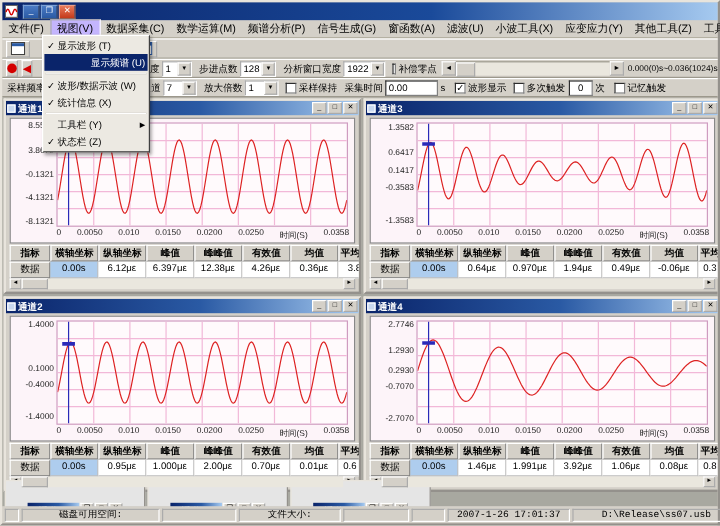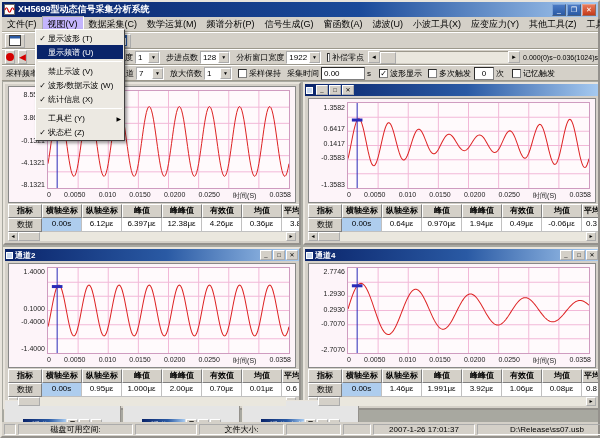--- a/index.html
+++ b/index.html
@@ -66,42 +66,41 @@
 
   
   #min-row { height:16px; display:flex; align-items:center; padding-left:2px; flex:0 0 auto; }
   .min-win { width:117px; height:14px; margin-right:2px; border:1px outset #e8e4dc; background:#e5e5e5; display:flex; align-items:flex-start; padding:18px; }
   .min-title { flex:1; height:12px; background:linear-gradient(90deg,#0a246a,#2a5aa4 60%,#a6caf0); color:#fff; font-size:8px; display:flex; align-items:center; padding:0 1px; overflow:hidden; white-space:nowrap; }
   .min-icon { width:6px; height:6px; border:1px solid #fff; margin-right:2px; flex:0 0 auto; }
   .min-btn { width:11px; height:10px; margin-left:1px; background:#d4d0c8; border:1px outset #fff; font-size:6px; line-height:8px; text-align:center; flex:0 0 auto; }
 
   
   #statusbar { height:14px; background:#d4d0c8; display:flex; align-items:center; padding:1px 2px; font-size:8px; flex:0 0 auto; }
-  .sseg { height:11px; border:1px inset #fff; margin-right:2px; line-height:9px; text-align:center; overflow:hidden; white-space:nowrap; flex:0 0 auto; }
+  .sseg { height:11px; border:1px inset #fff; margin-right:2px; line-height:9px; text-align:center; overflow:hidden; white-space:nowrap; flex:0 0 auto;font-family:Liberation Mono, monospace; }
 
   
   #view-menu { position:absolute; left:33px; top:27px; width:90px; background:#ece9e2; border:1px solid #404040; border-top-color:#fff; border-left-color:#fff; box-shadow:2px 2px 3px rgba(0,0,0,.4); z-index:50; padding:1px; }
   .vm-item { height:14px; display:flex; align-items:center; font-size:8px; padding-right:2px; position:relative; }
   .vm-check { width:11px; text-align:center; font-size:8px; flex:0 0 auto; }
   .vm-label { flex:1; white-space:nowrap; overflow:hidden; }
   .vm-arrow { font-size:6px; flex:0 0 auto; }
-  .vm-item.hl { background:#0a246a; color:#fff; }
+  .vm-item.hl { background:#0a246a; color:#fff;text-align:right; }
   .vm-sep { height:1px; background:#9c988c; border-bottom:1px solid #fff; margin:2px 1px; }
 </style>
 </head>
 <body>
 
 <div id="app">
 
   <div id="titlebar">
     <svg id="app-icon" viewBox="0 0 11 11">
       <rect x="0.5" y="0.5" width="10" height="10" fill="#fff" stroke="#666"></rect>
       <path d="M1,6 Q2.5,1.5 4,6 T7,6 T10,6" fill="none" stroke="#d40000" stroke-width="1.2"></path>
     </svg>
-    <span id="title-text">XH5699型动态信号采集分析系统</span>
     <span class="winbtn">_</span>
     <span class="winbtn">❐</span>
     <span class="winbtn close">✕</span>
   </div>
 
   <div id="menubar">
       <span class="menu-item">文件(F)</span>
       <span class="menu-item active">视图(V)</span>
       <span class="menu-item">数据采集(C)</span>
       <span class="menu-item">数学运算(M)</span>
@@ -193,20 +192,27 @@
     <span>多次触发</span>
     <span class="tbox" style="width:20px;margin-left:3px;justify-content:center;">0</span>
     <span class="tlabel" style="margin-left:2px;">次</span>
     <span class="cb"></span>
     <span>记忆触发</span>
   </div>
 
   <div id="mdi">
     <div id="chan-grid">
         <div class="chan-win">
+          <div class="ch-title">
+            <span class="ch-icon"></span>
+            <span class="ch-title-text">通道1</span>
+            <span class="ch-btn">_</span>
+            <span class="ch-btn">□</span>
+            <span class="ch-btn">✕</span>
+          </div>
           <div class="plot-wrap">
             <div class="ylabels">
               <span class="ylab" style="top: 5%;">8.5505</span>
               <span class="ylab" style="top: 28%;">3.8679</span>
               <span class="ylab" style="top: 50%;">-0.1321</span>
               <span class="ylab" style="top: 72%;">-4.1321</span>
               <span class="ylab" style="top: 94%;">-8.1321</span>
             </div>
             <div class="plot-area">
               <svg viewBox="0 0 100 100" preserveAspectRatio="none">
@@ -264,20 +270,21 @@
             <span class="chs-btn">◄</span>
             <span class="chs-track">
               <span class="chs-thumb"></span>
             </span>
             <span class="chs-btn">►</span>
           </div>
         </div>
         <div class="chan-win">
           <div class="ch-title">
             <span class="ch-icon"></span>
+            <span class="ch-title-text">通道3</span>
             <span class="ch-btn">_</span>
             <span class="ch-btn">□</span>
             <span class="ch-btn">✕</span>
           </div>
           <div class="plot-wrap">
             <div class="ylabels">
               <span class="ylab" style="top: 7%;">1.3582</span>
               <span class="ylab" style="top: 30%;">0.6417</span>
               <span class="ylab" style="top: 47%;">0.1417</span>
               <span class="ylab" style="top: 63%;">-0.3583</span>
@@ -541,24 +548,20 @@
       <div class="vm-item">
         <span class="vm-check">✓</span>
         <span class="vm-label">显示波形 (T)</span>
       </div>
       <div class="vm-item hl">
         <span class="vm-check"></span>
         <span class="vm-label">显示频谱 (U)</span>
       </div>
       <div class="vm-sep"></div>
       <div class="vm-item">
-        <span class="vm-check"></span>
-        <span class="vm-label">禁止示波 (V)</span>
-      </div>
-      <div class="vm-item">
         <span class="vm-check">✓</span>
         <span class="vm-label">波形/数据示波 (W)</span>
       </div>
       <div class="vm-item">
         <span class="vm-check">✓</span>
         <span class="vm-label">统计信息 (X)</span>
       </div>
       <div class="vm-sep"></div>
       <div class="vm-item">
         <span class="vm-check"></span>

